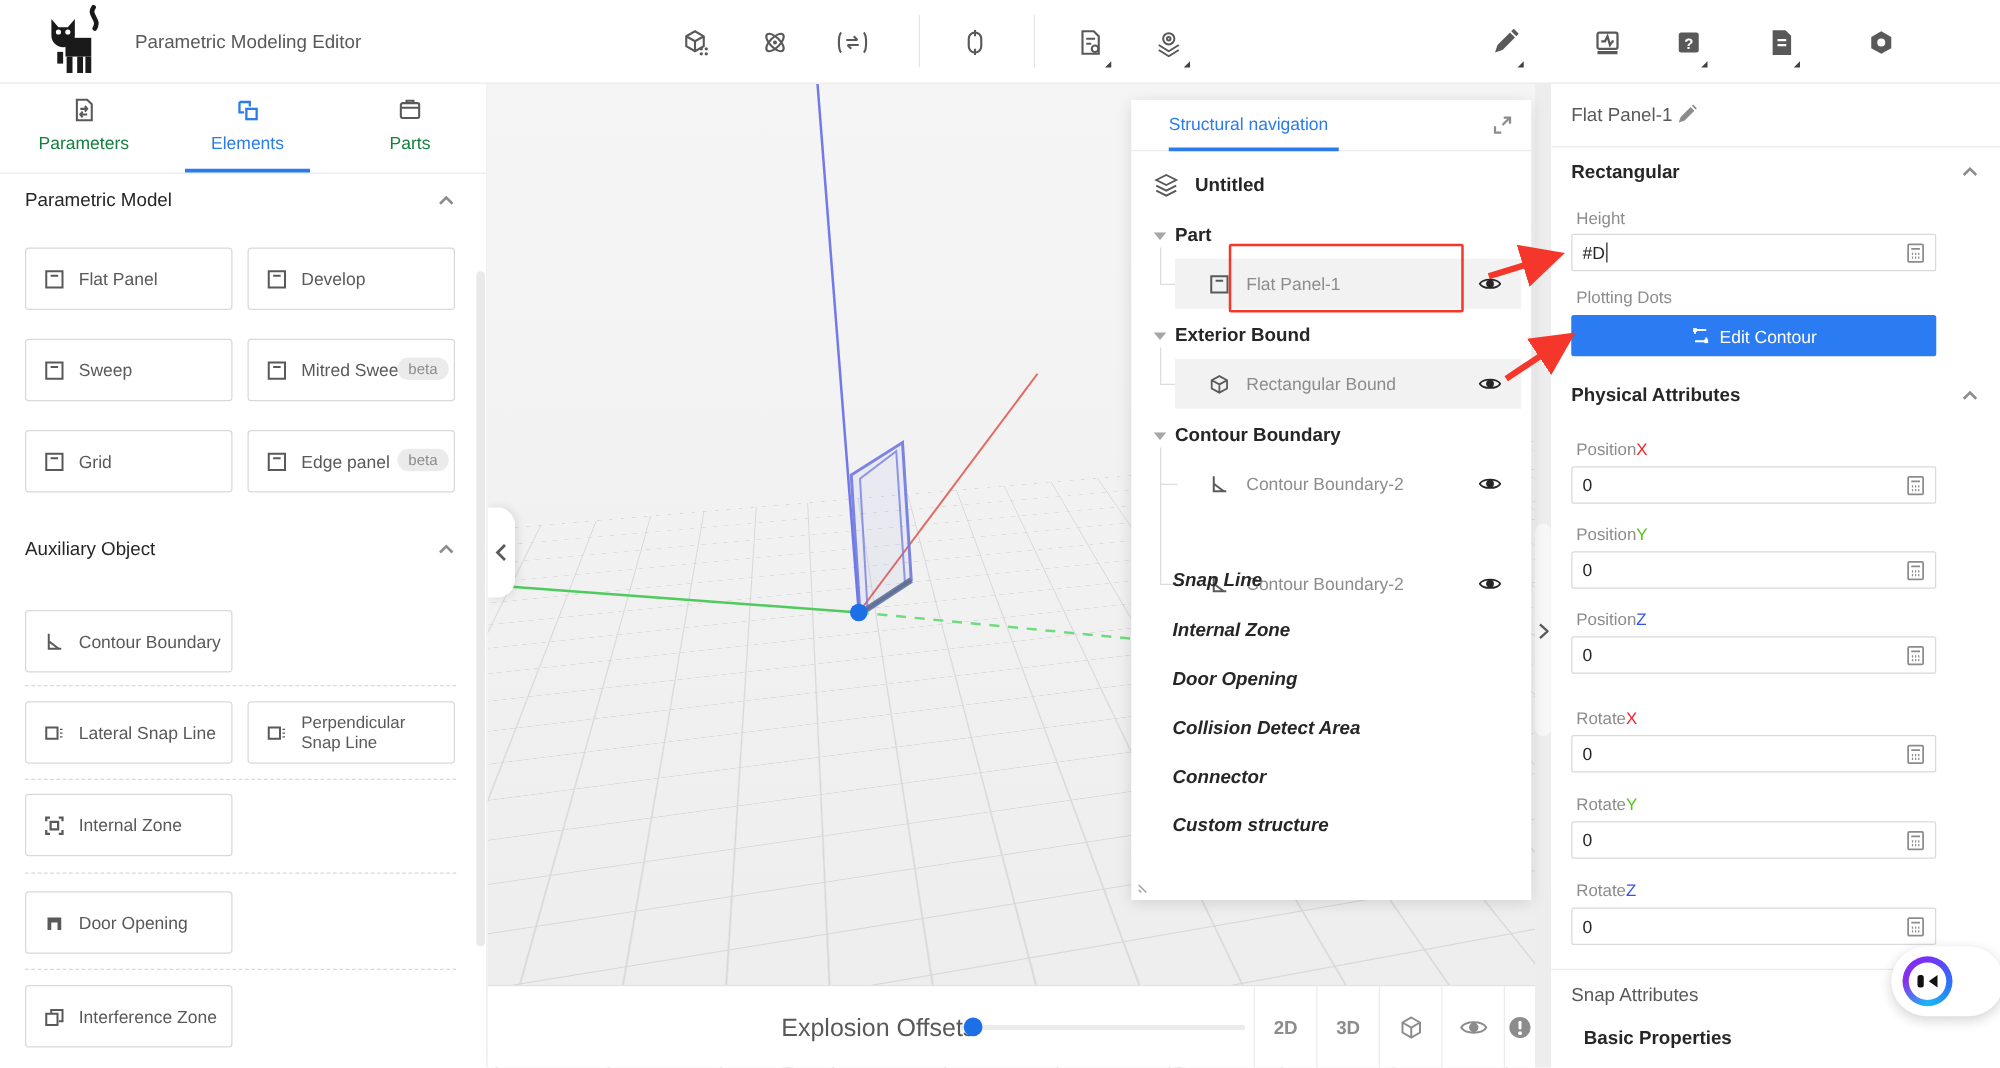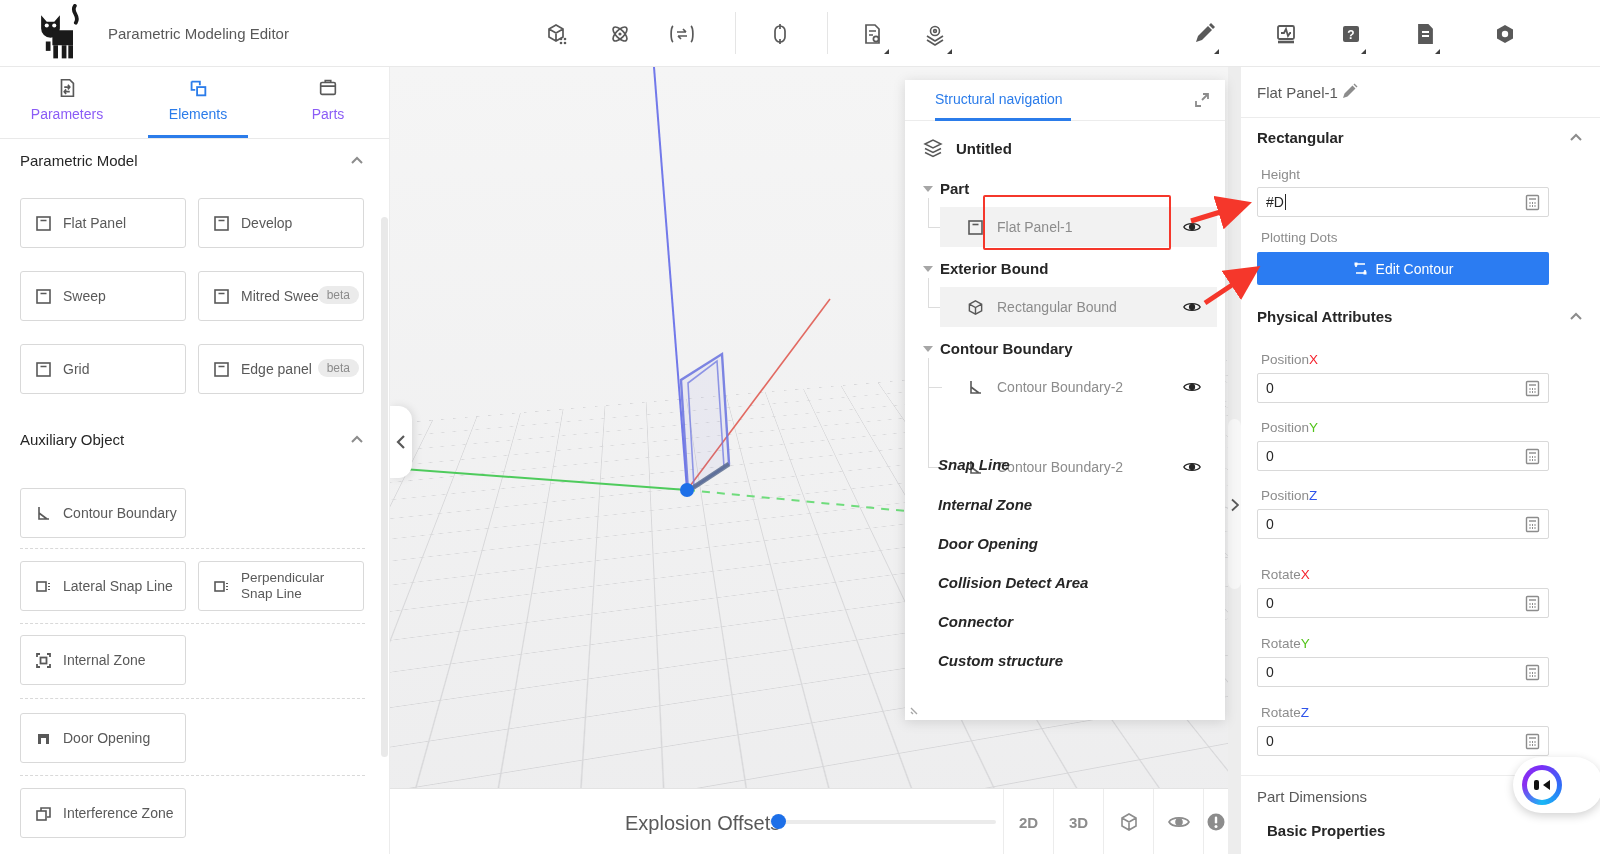--- a/index.html
+++ b/index.html
@@ -12,21 +12,21 @@
   .logo { position:absolute; left:28px; top:4px; width:60px; height:60px; }
   .app-title { position:absolute; left:108px; top:25px; font-size:15px; color:#595959; }
   .tb-icon { position:absolute; top:20px; width:28px; height:28px; display:flex; align-items:center; justify-content:center; color:#595959; cursor:pointer; }
   .tb-icon svg { display:block; }
   .tb-divider { position:absolute; top:12px; width:1px; height:42px; background:#e5e5e5; }
   .dd-tri { position:absolute; width:0; height:0; border-left:5px solid transparent; border-bottom:5px solid #404040; }
 
   
   .sidebar { position:absolute; left:0; top:67px; width:390px; bottom:0; background:#fff; border-right:1px solid #ececec; z-index:5; }
   .tabs { position:relative; height:72px; border-bottom:1px solid #e9e9e9; }
-  .tab { position:absolute; top:10px; width:110px; text-align:center; color:#8b5cf6; font-size:14px; cursor:pointer; }
+  .tab { position:absolute; top:10px; width:110px; text-align:center; color:#15803d; font-size:14px; cursor:pointer; }
   .tab .ticon { display:block; margin:0 auto 7px; width:22px; height:22px; color:#595959; }
   .tab.active { color:#2b7cea; }
   .tab.active .ticon { color:#2b7cea; }
   .tab-underline { position:absolute; left:148px; bottom:0; width:100px; height:3px; background:#2b7cea; }
   .section-head { position:absolute; left:20px; font-size:15px; font-weight:normal; color:#262626; }
   .sec-chevron { position:absolute; width:14px; height:14px; color:#8c8c8c; cursor:pointer; }
   .lib-btn { position:absolute; width:166px; height:50px; border:1px solid #d9d9d9; border-radius:3px; background:#fff; display:flex; align-items:center; padding-left:14px; gap:11px; color:#595959; font-size:14px; cursor:pointer; overflow:hidden; white-space:nowrap; }
   .lib-btn .licon { flex:0 0 auto; width:17px; height:17px; color:#595959; }
   .beta { position:absolute; right:4px; top:14px; background:#ebebeb; color:#8c8c8c; font-size:12px; padding:2px 9px; border-radius:11px; }
   .dash-sep { position:absolute; left:20px; width:345px; border-top:1px dashed #d9d9d9; }
@@ -579,21 +579,21 @@
     <div class="field" style="top:659px">
       <span>0</span>
       <svg class="calc" viewBox="0 0 15 17" fill="none" stroke="currentColor" stroke-width="1.4">
           <rect x="1.5" y="1.5" width="12" height="14" rx="1"></rect>
           <path d="M4 5 h7"></path>
           <path d="M4.5 9 h1 M7 9 h1 M9.5 9 h1 M4.5 12 h1 M7 12 h1 M9.5 12 h1" stroke-width="1.8"></path>
         </svg>
     </div>
 
     <div class="insp-divider" style="top:708px"></div>
-    <div class="insp-sub" style="top:721px">Part Dimensions</div>
+    <div class="insp-sub" style="top:721px">Snap Attributes</div>
     <div class="insp-sub-bold" style="top:755px">Basic Properties</div>
   </div>
 
   <div class="anno-box"></div>
   <svg class="anno-svg">
     <defs>
       <marker id="arrowhead" markerWidth="7" markerHeight="7" refX="4.5" refY="3.5" orient="auto">
         <path d="M0 0 L7 3.5 L0 7 Z" fill="#f5372b"></path>
       </marker>
     </defs>

